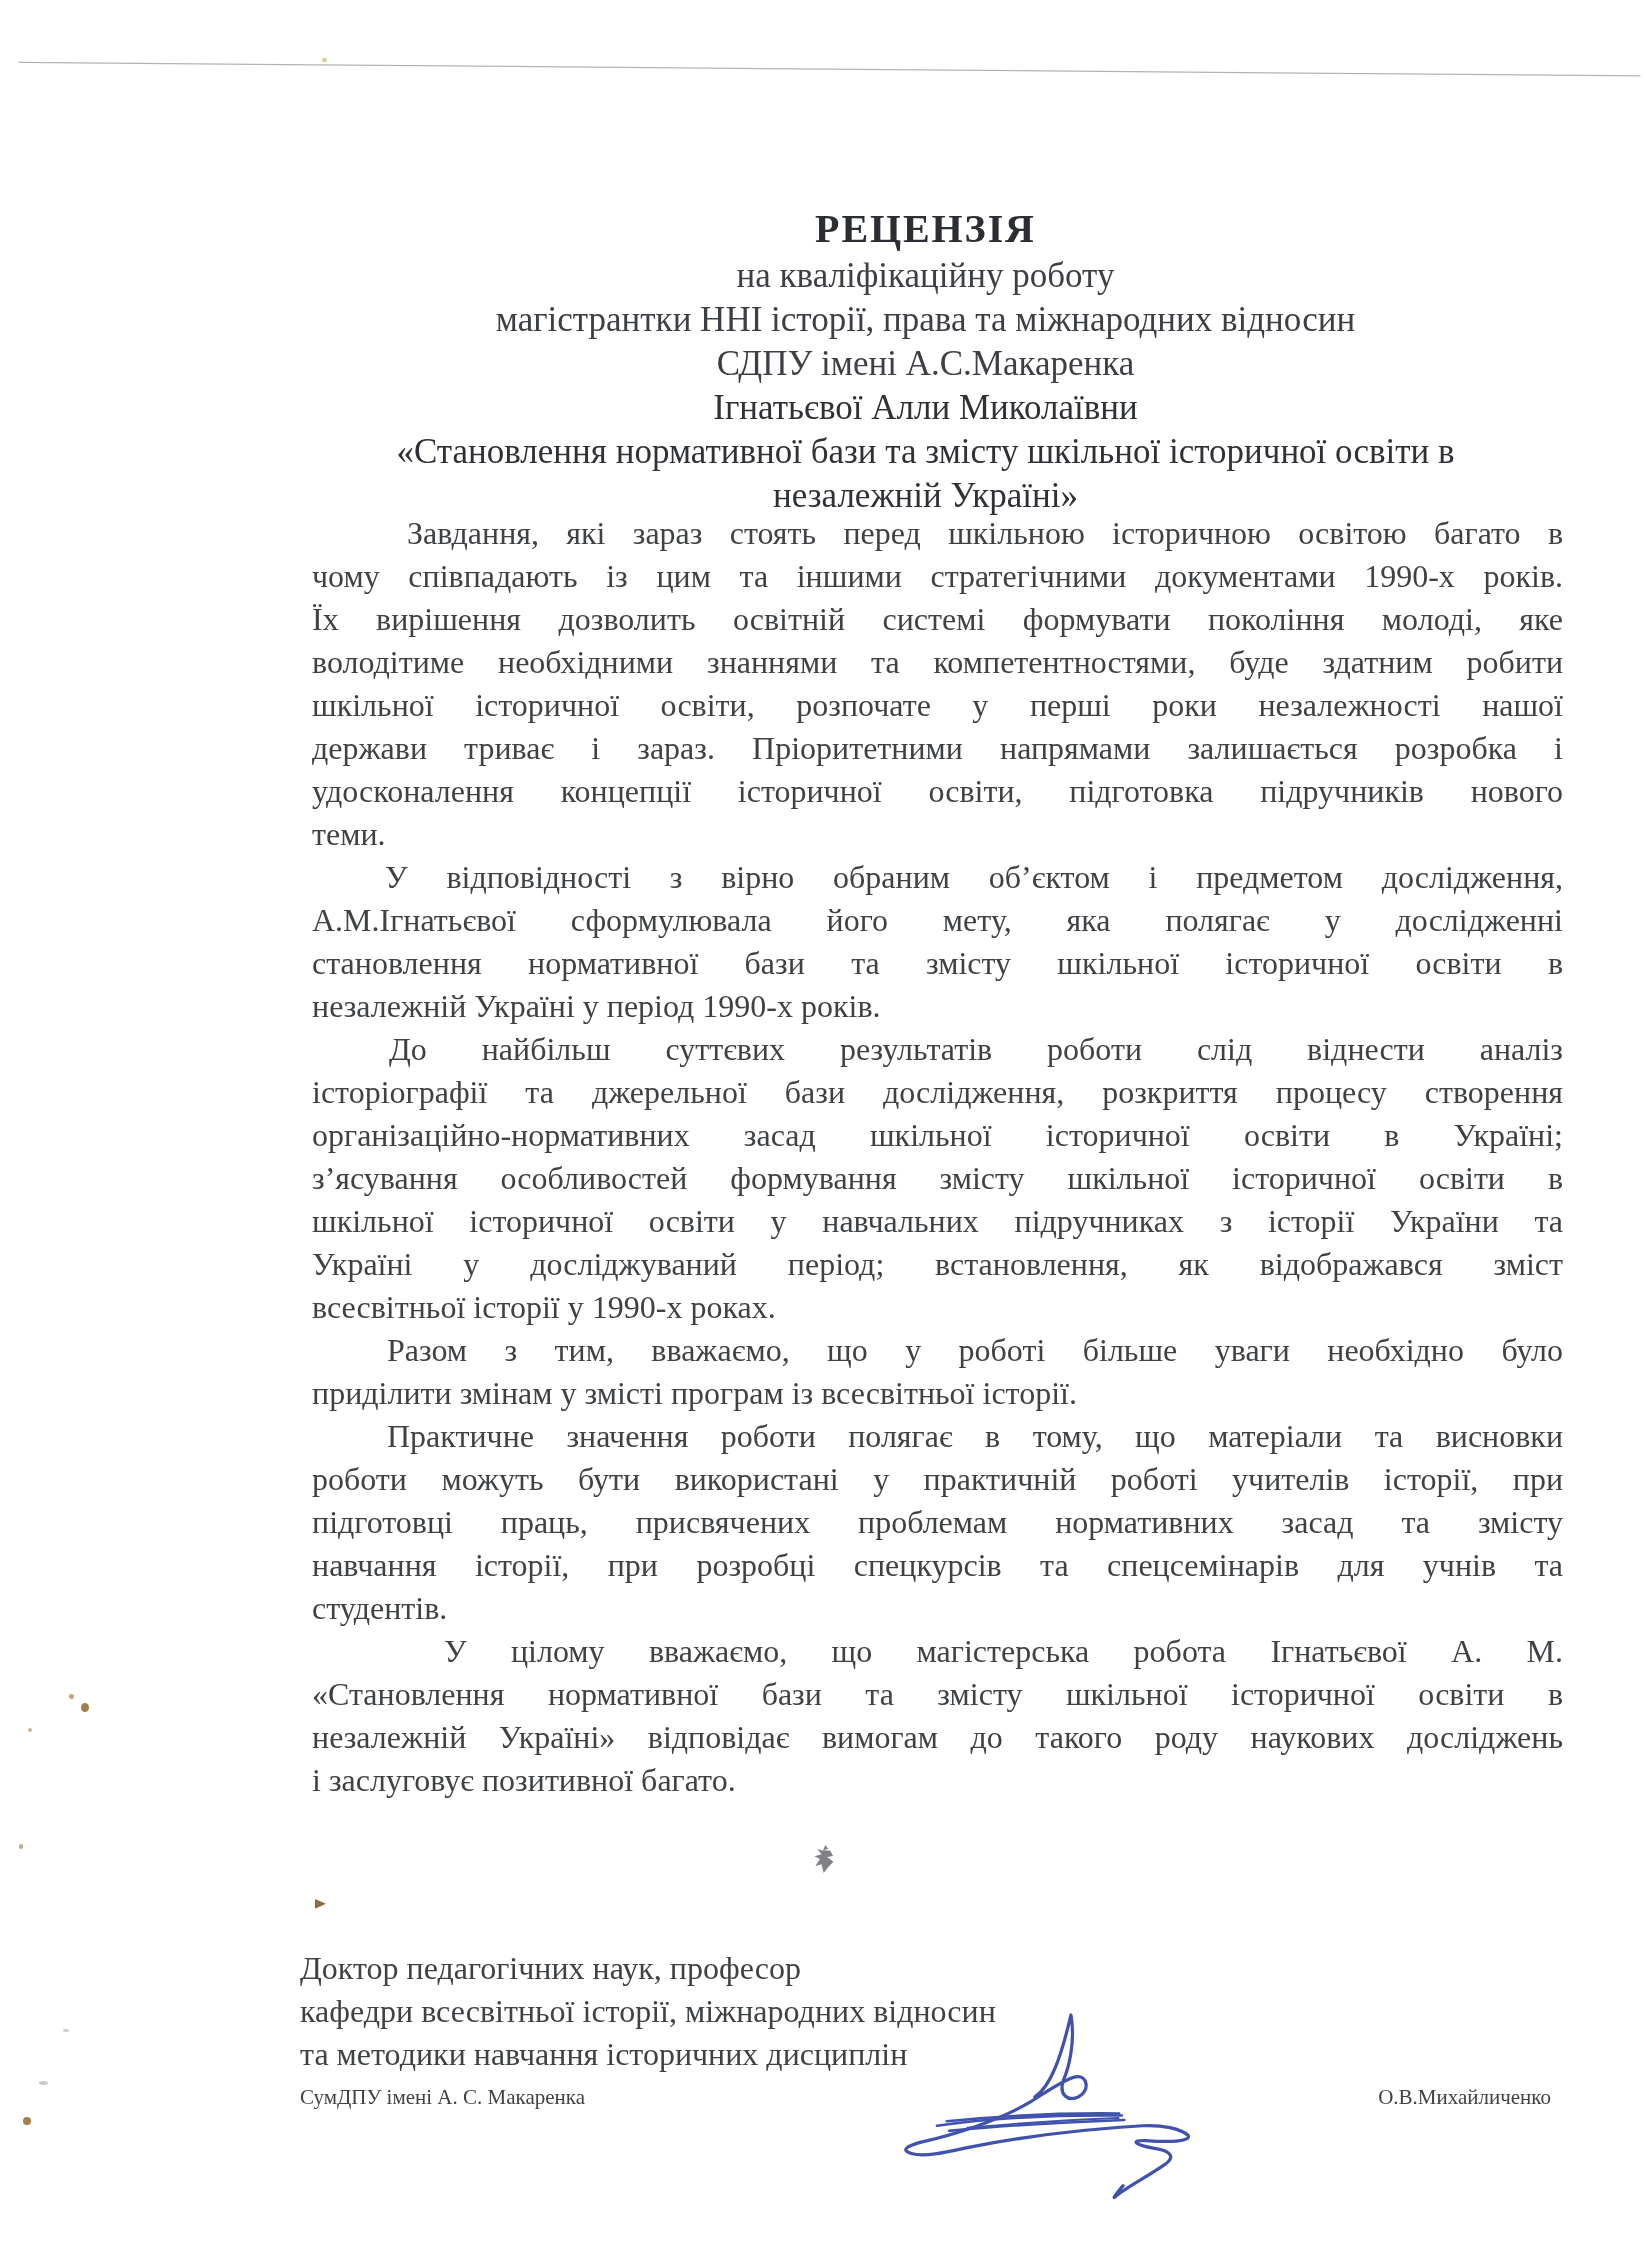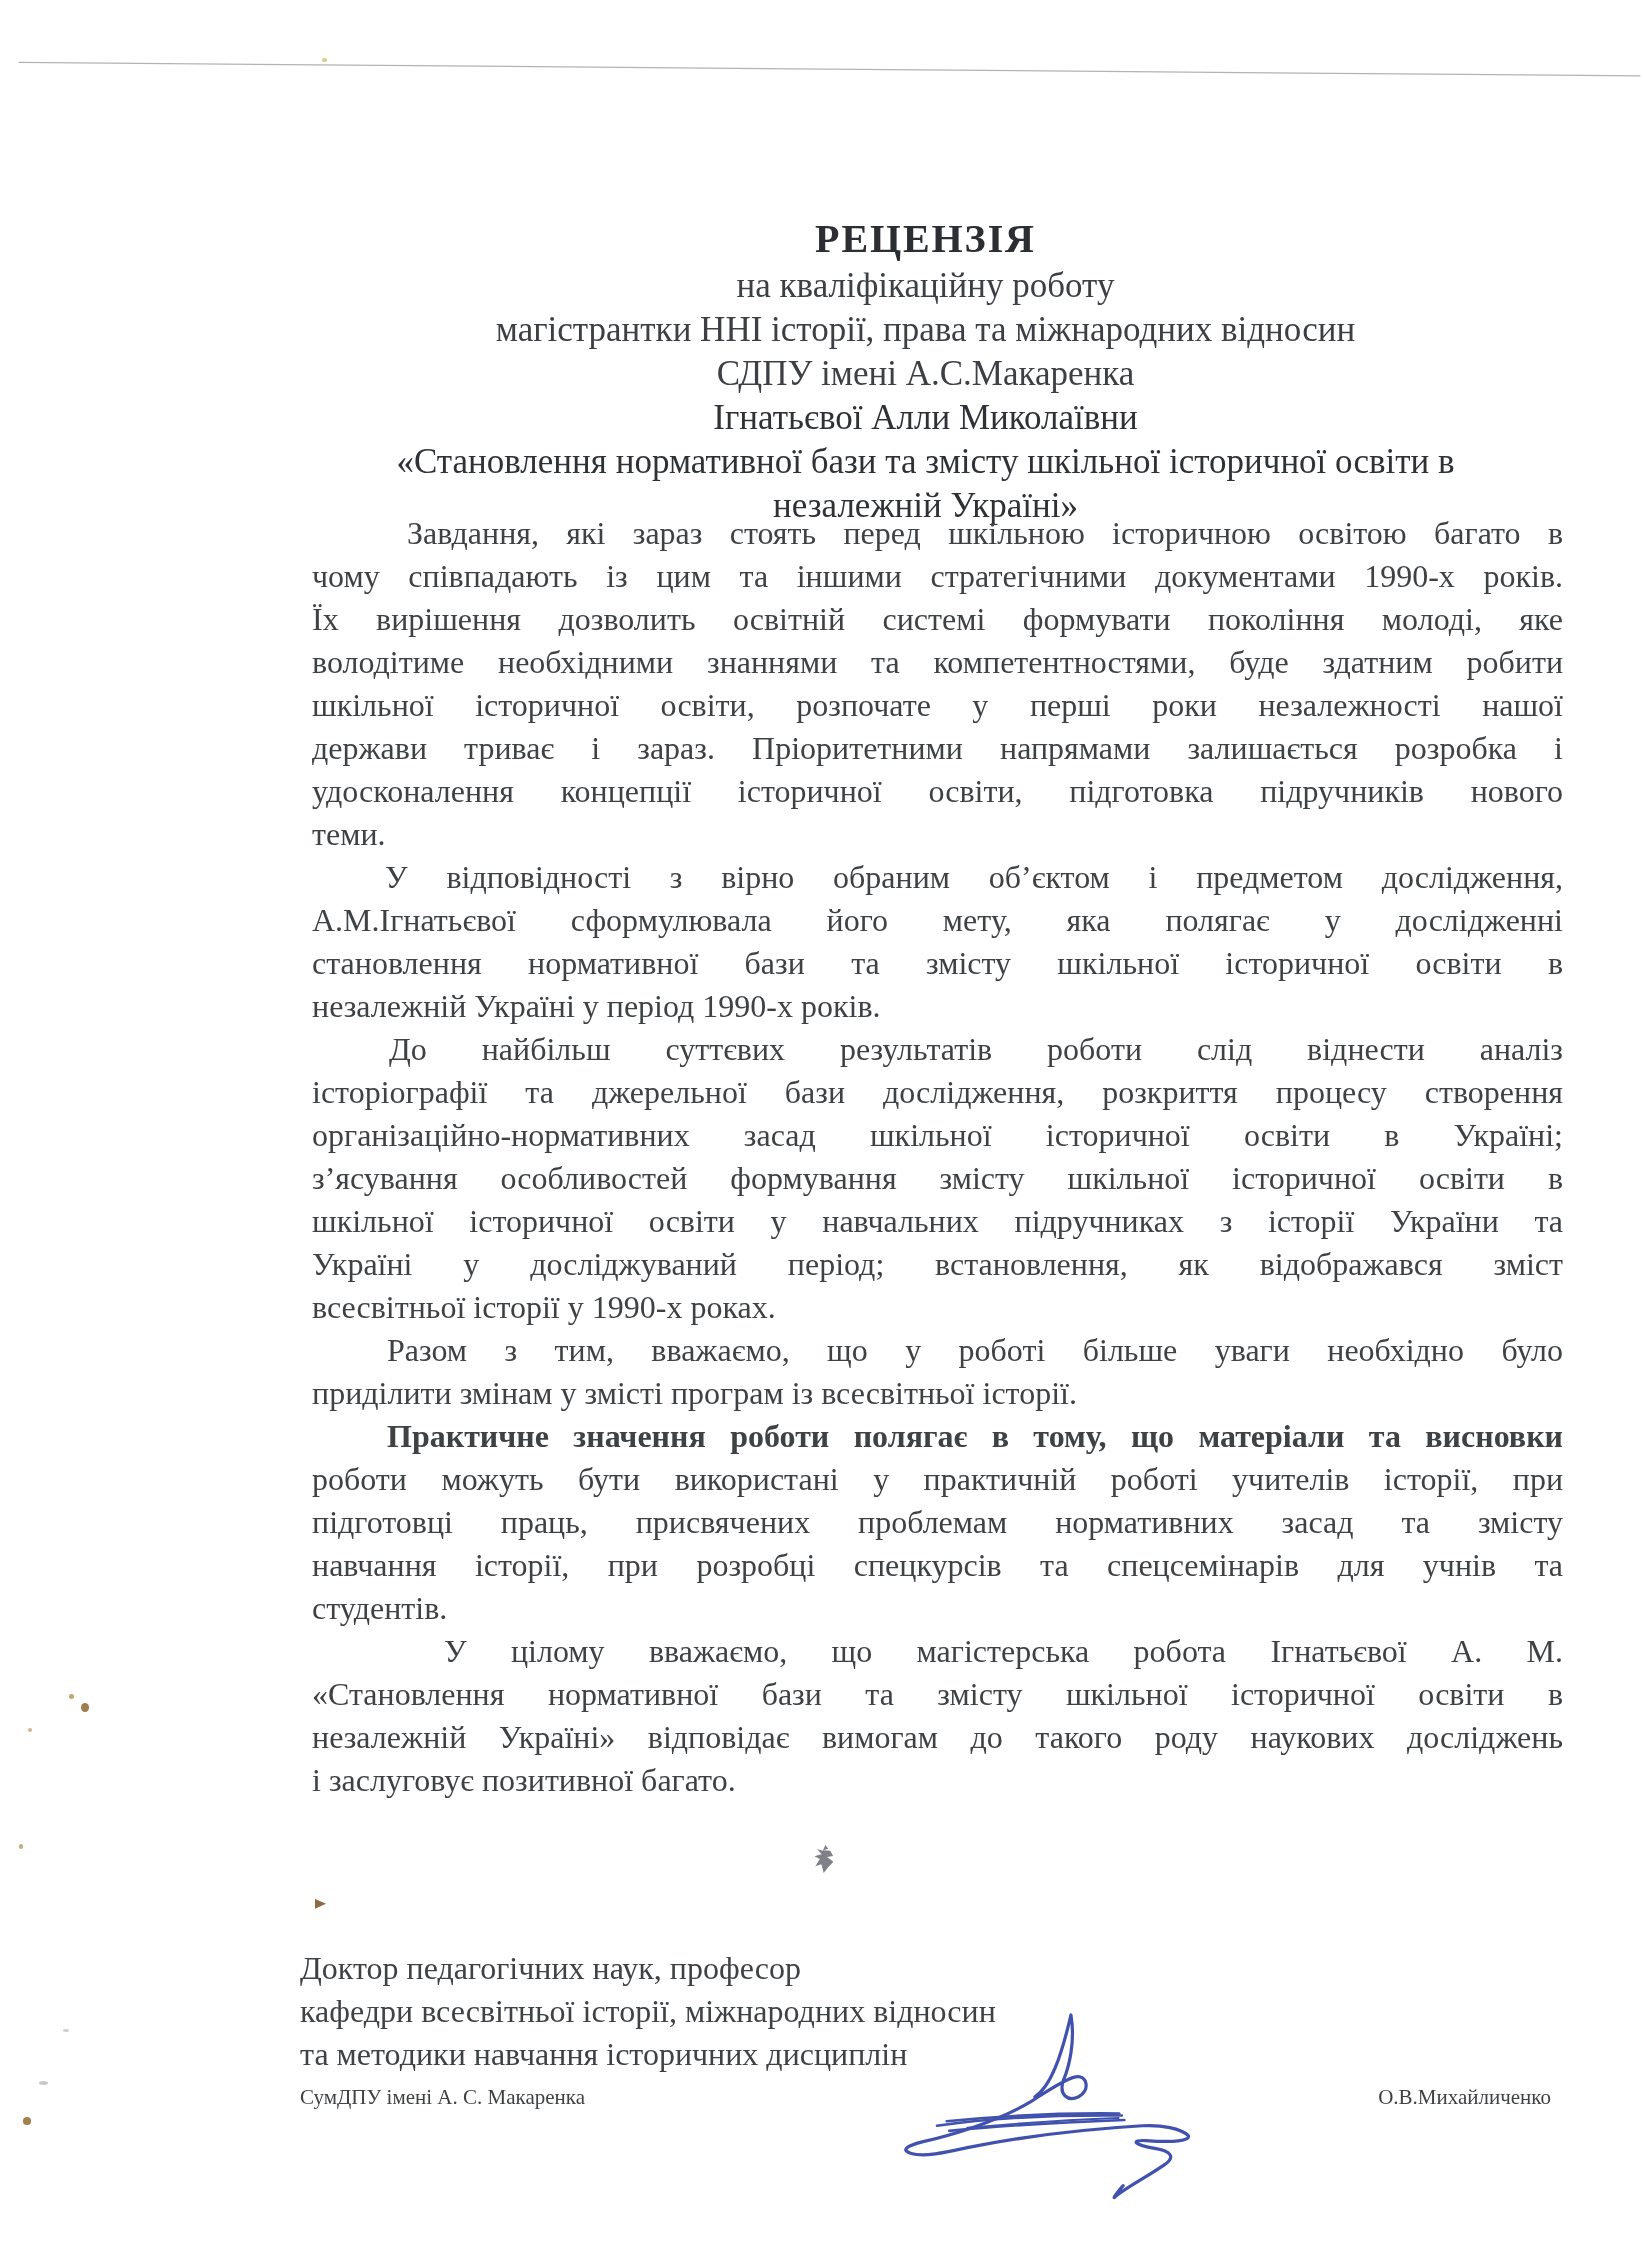--- a/index.html
+++ b/index.html
@@ -8,21 +8,21 @@
     width:1644px;height:2261px;
     background:#ffffff;
     overflow:hidden;
     font-family:"Liberation Serif", serif;
     color:#3f4245;
   }
   
   .scanline{position:absolute;left:0;top:0;width:1644px;height:90px;pointer-events:none;}
   
   .header-block{
-    position:absolute;left:300px;top:214px;width:1251px;
+    position:absolute;left:300px;top:204px;width:1251px;
     text-align:center;
   }
   .header-line{
     height:44px;line-height:44px;font-size:35px;
     color:#3c3f43;white-space:nowrap;
   }
   .header-line.bold{font-weight:normal;color:#2e3135;}
   .header-line.title{
     font-size:40px;height:50px;line-height:50px;
     font-weight:bold;letter-spacing:1.9px;color:#2b2e32;
@@ -90,21 +90,21 @@
       <div class="body-line lastline">незалежній Україні у період 1990-х років.</div>
       <div class="body-line" style="padding-left: 77px;">До найбільш суттєвих результатів роботи слід віднести аналіз</div>
       <div class="body-line">історіографії та джерельної бази дослідження, розкриття процесу створення</div>
       <div class="body-line">організаційно-нормативних засад шкільної історичної освіти в Україні;</div>
       <div class="body-line">з’ясування особливостей формування змісту шкільної історичної освіти в</div>
       <div class="body-line">шкільної історичної освіти у навчальних підручниках з історії України та</div>
       <div class="body-line">Україні у досліджуваний період; встановлення, як відображався зміст</div>
       <div class="body-line lastline">всесвітньої історії у 1990-х роках.</div>
       <div class="body-line" style="padding-left: 75px;">Разом з тим, вважаємо, що у роботі більше уваги необхідно було</div>
       <div class="body-line lastline">приділити змінам у змісті програм із всесвітньої історії.</div>
-      <div class="body-line" style="padding-left: 75px; font-weight: bold;">Практичне значення роботи полягає в тому, що матеріали та висновки</div>
+      <div class="body-line" style="padding-left: 75px;">Практичне значення роботи полягає в тому, що матеріали та висновки</div>
       <div class="body-line">роботи можуть бути використані у практичній роботі учителів історії, при</div>
       <div class="body-line">підготовці праць, присвячених проблемам нормативних засад та змісту</div>
       <div class="body-line">навчання історії, при розробці спецкурсів та спецсемінарів для учнів та</div>
       <div class="body-line lastline">студентів.</div>
       <div class="body-line" style="padding-left: 132px;">У цілому вважаємо, що магістерська робота  Ігнатьєвої А. М.</div>
       <div class="body-line">«Становлення нормативної бази та змісту шкільної історичної освіти в</div>
       <div class="body-line">незалежній Україні» відповідає вимогам до такого роду наукових досліджень</div>
       <div class="body-line lastline">і заслуговує позитивної багато.</div>
     </div>
 

